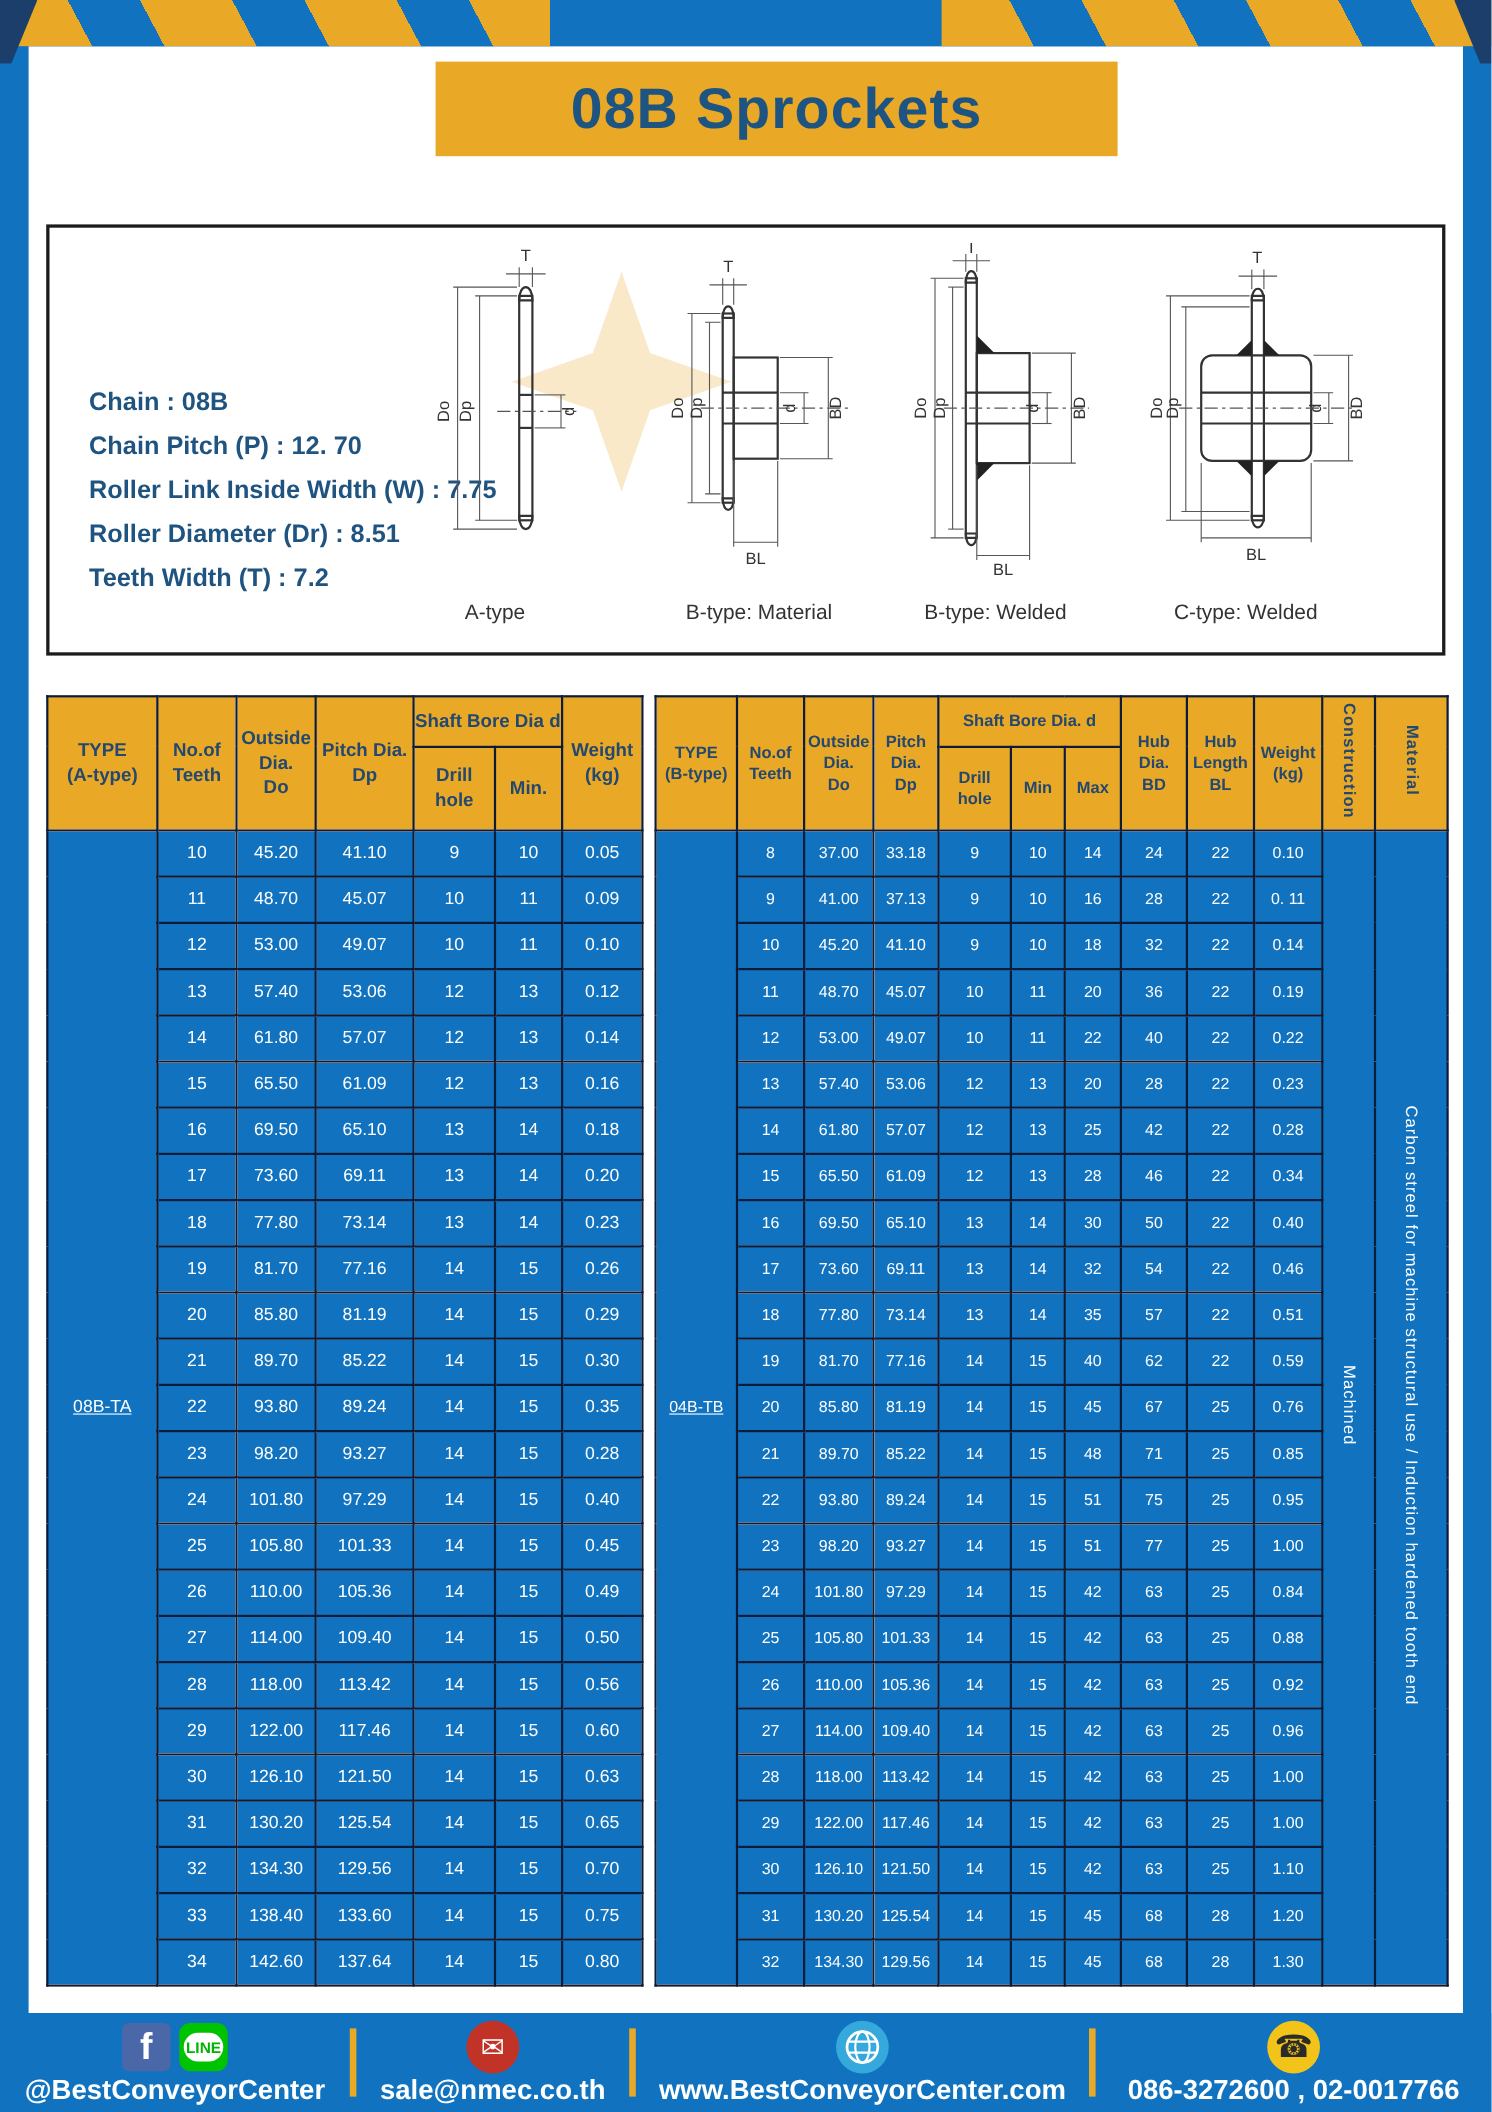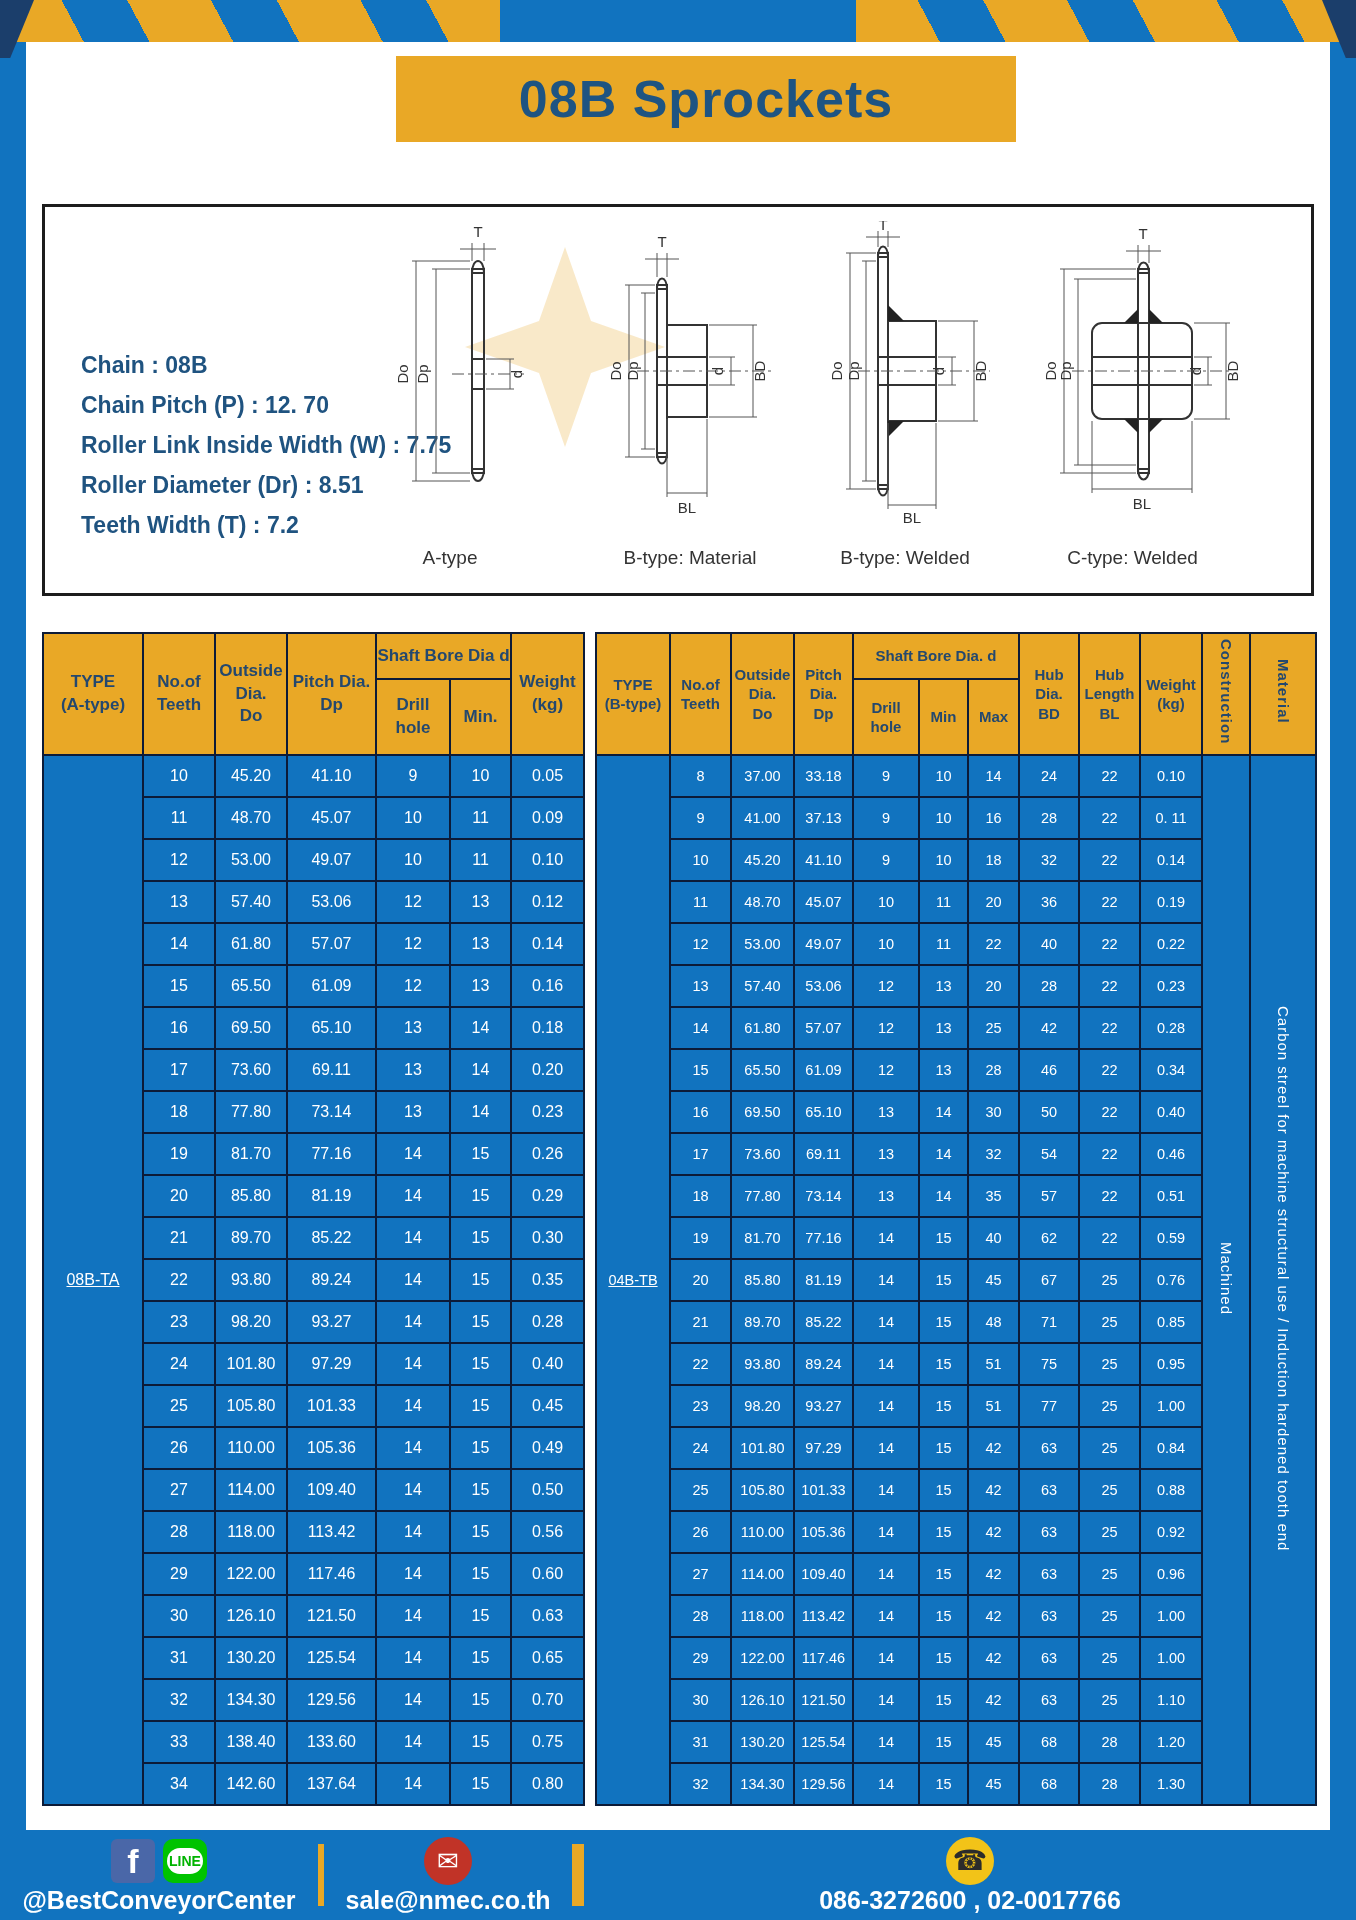--- a/index.html
+++ b/index.html
@@ -815,20 +815,33 @@
       <div class="flabel">@BestConveyorCenter</div>
     </div>
     <div class="fdiv"></div>
     <div class="fsec s2">
       <div class="icons">
           <div class="icon-mail"><span>✉</span></div>
         </div>
       <div class="flabel">sale@nmec.co.th</div>
     </div>
     <div class="fdiv"></div>
+    <div class="fsec s3">
+      <div class="icons">
+        <div class="icon-globe">
+          <svg width="34" height="34" viewBox="0 0 34 34">
+            <circle cx="17" cy="17" r="14" fill="none" stroke="#fff" stroke-width="2.5"></circle>
+            <ellipse cx="17" cy="17" rx="6.5" ry="14" fill="none" stroke="#fff" stroke-width="2"></ellipse>
+            <line x1="3" y1="12" x2="31" y2="12" stroke="#fff" stroke-width="2"></line>
+            <line x1="3" y1="22" x2="31" y2="22" stroke="#fff" stroke-width="2"></line>
+          </svg>
+        </div>
+      </div>
+      <div class="flabel">www.BestConveyorCenter.com</div>
+    </div>
     <div class="fdiv"></div>
     <div class="fsec s4">
       <div class="icons">
           <div class="icon-phone"><span>☎</span></div>
         </div>
       <div class="flabel">086-3272600 , 02-0017766</div>
     </div>
   </div>
 </div>
 

